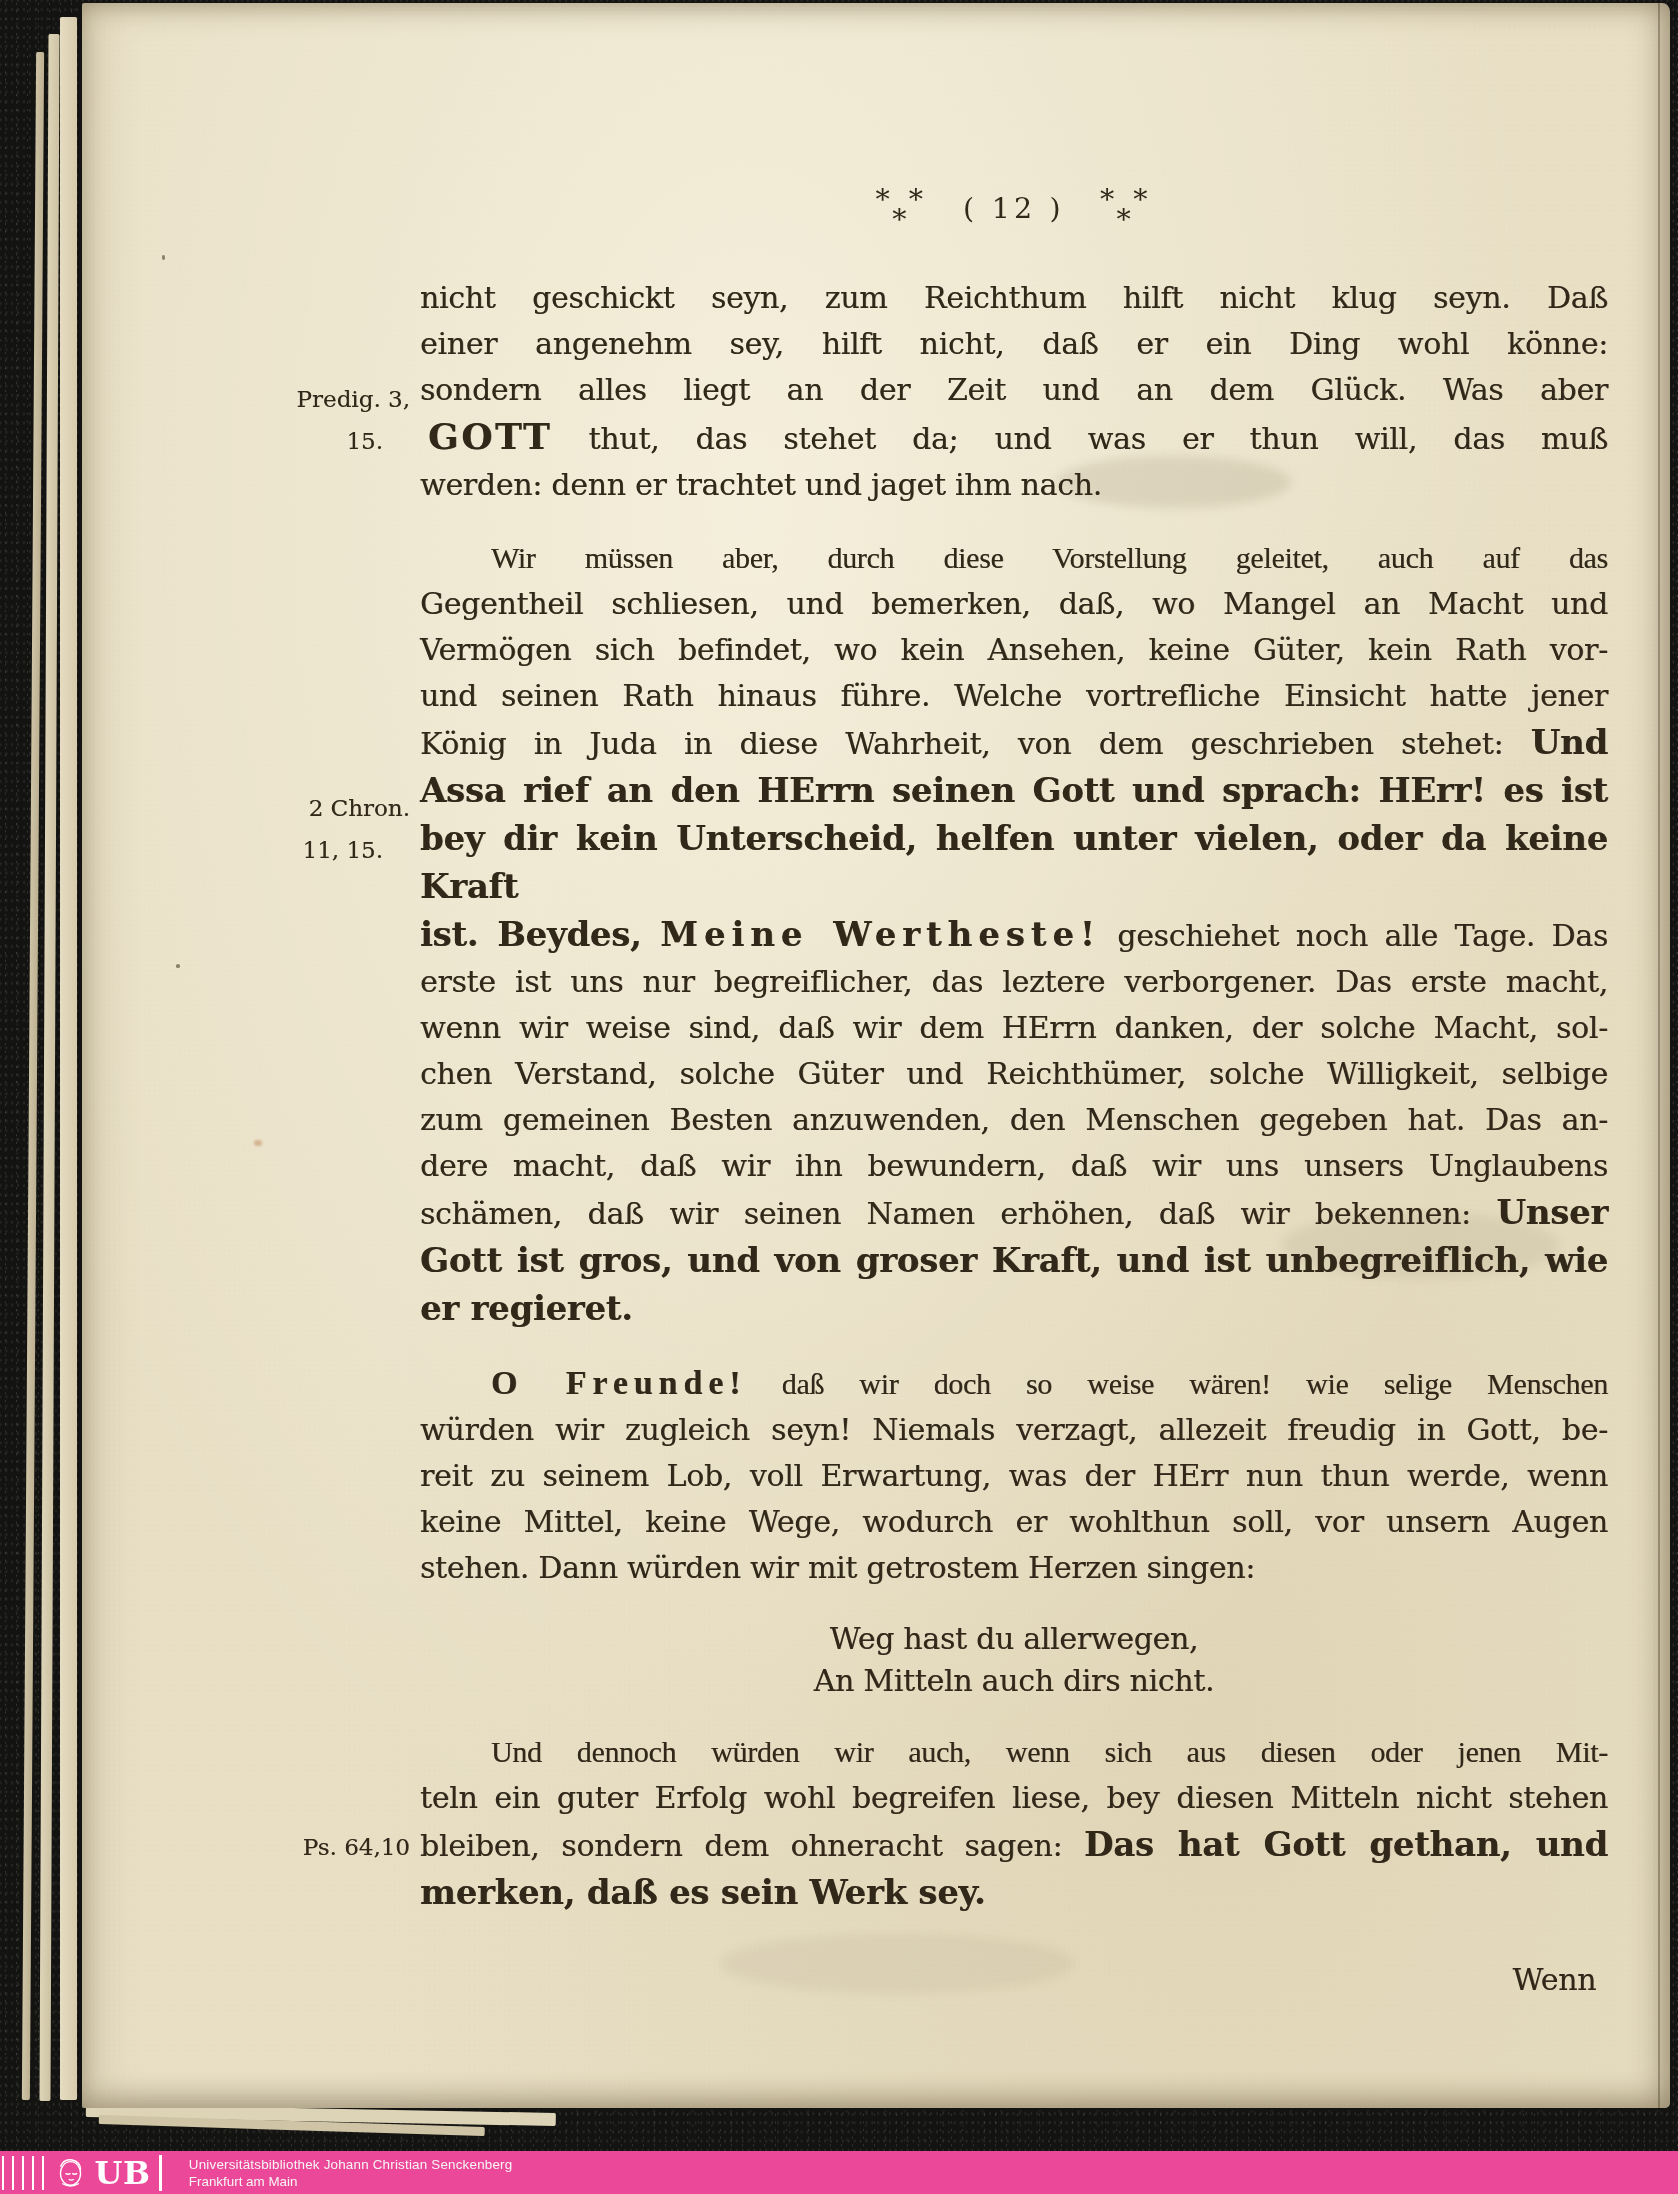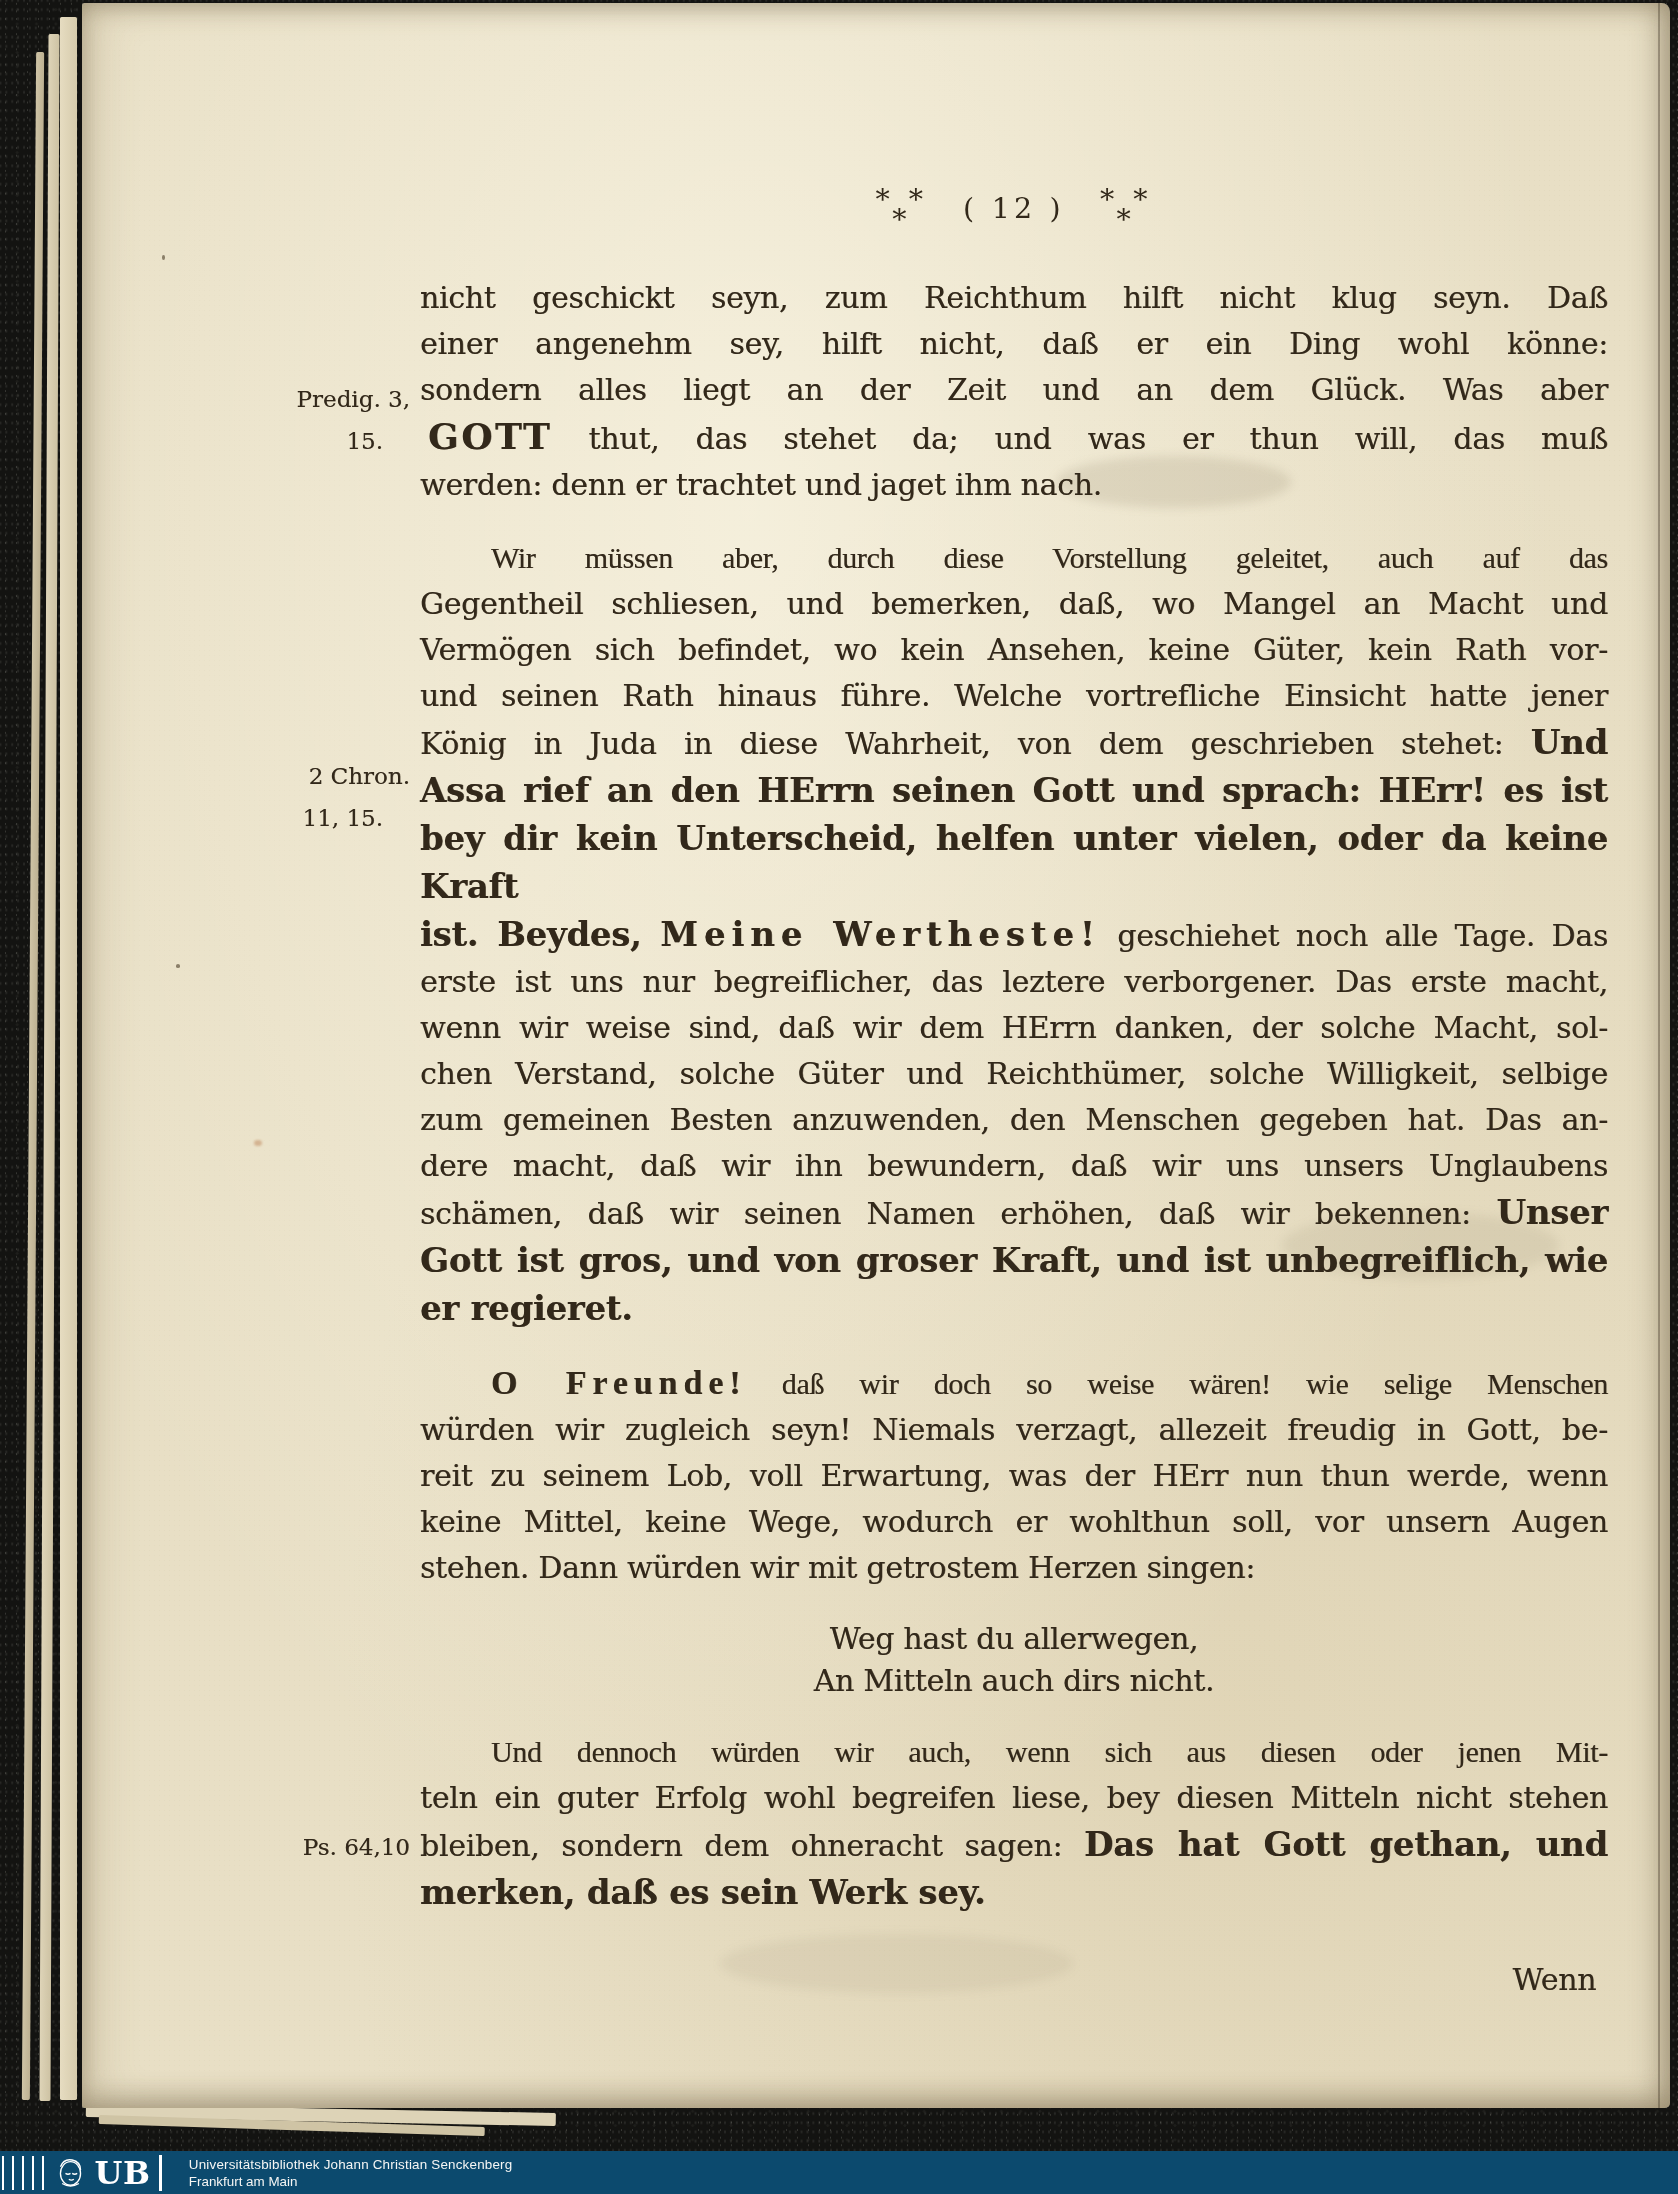--- a/index.html
+++ b/index.html
@@ -69,21 +69,21 @@
   .seg-caps{font-size:36px;font-weight:bold;letter-spacing:2.5px;margin-left:8px;}
   .margin-note{
     position:absolute;left:-149px;width:139px;text-align:right;
     font-size:23px;line-height:42px;color:#32281a;
     text-shadow:0.3px 0.3px 0.5px rgba(50,38,22,0.5);
   }
   .margin-note div:nth-child(2){padding-right:27px;}
   
   .footer-bar{
     position:absolute;left:0;top:2151px;width:1679px;height:43px;
-    background:#0c4a6e;display:flex;align-items:center;
+    background:#ec4899;display:flex;align-items:center;
     font-family:"Liberation Sans", sans-serif;
   }
   .ub-logo{display:flex;align-items:center;height:36px;margin-left:1.7px;}
   .logo-lines{
     width:44px;height:34px;margin-right:6.7px;
     background:repeating-linear-gradient(90deg,#ffffff 0 2.5px,rgba(255,255,255,0) 2.5px 10px);
   }
   .logo-portrait{width:37px;height:36px;margin-right:5px;}
   .logo-ub{font-family:"DejaVu Serif",serif;font-weight:bold;font-size:32px;color:#ffffff;letter-spacing:0.8px;line-height:36px;}
   .logo-divider{width:2.5px;height:36px;background:#ffffff;margin-left:8.4px;}
@@ -127,21 +127,21 @@
           <div>Predig. 3,</div>
           <div>15.</div>
         </div>
         <div class="tline"><span>nicht geschickt seyn, zum Reichthum hilft nicht klug seyn.  Daß</span></div>
         <div class="tline"><span>einer angenehm sey, hilft nicht, daß er ein Ding wohl könne:</span></div>
         <div class="tline"><span>sondern alles liegt an der Zeit und an dem Glück.  Was aber</span></div>
         <div class="tline"><span class="seg-caps">GOTT</span><span> thut, das stehet da; und was er thun will, das muß</span></div>
         <div class="tline lend"><span>werden: denn er trachtet und jaget ihm nach.</span></div>
       </div>
       <div class="block">
-        <div class="margin-note" style="top: 220px;">
+        <div class="margin-note" style="top: 252px;">
           <div>2 Chron.</div>
           <div>11, 15.</div>
         </div>
         <div class="tline lfirst"><span>Wir müssen aber, durch diese Vorstellung geleitet, auch auf das</span></div>
         <div class="tline"><span>Gegentheil schliesen, und bemerken, daß, wo Mangel an Macht und</span></div>
         <div class="tline"><span>Vermögen sich befindet, wo kein Ansehen, keine Güter, kein Rath vor-</span></div>
         <div class="tline"><span>und seinen Rath hinaus führe.  Welche vortrefliche Einsicht hatte jener</span></div>
         <div class="tline"><span>König in Juda in diese Wahrheit, von dem geschrieben stehet: </span><span class="seg-b">Und</span></div>
         <div class="tline"><span class="seg-b">Assa rief an den HErrn seinen Gott und sprach:  HErr! es ist</span></div>
         <div class="tline"><span class="seg-b">bey dir kein Unterscheid, helfen unter vielen, oder da keine Kraft</span></div>

